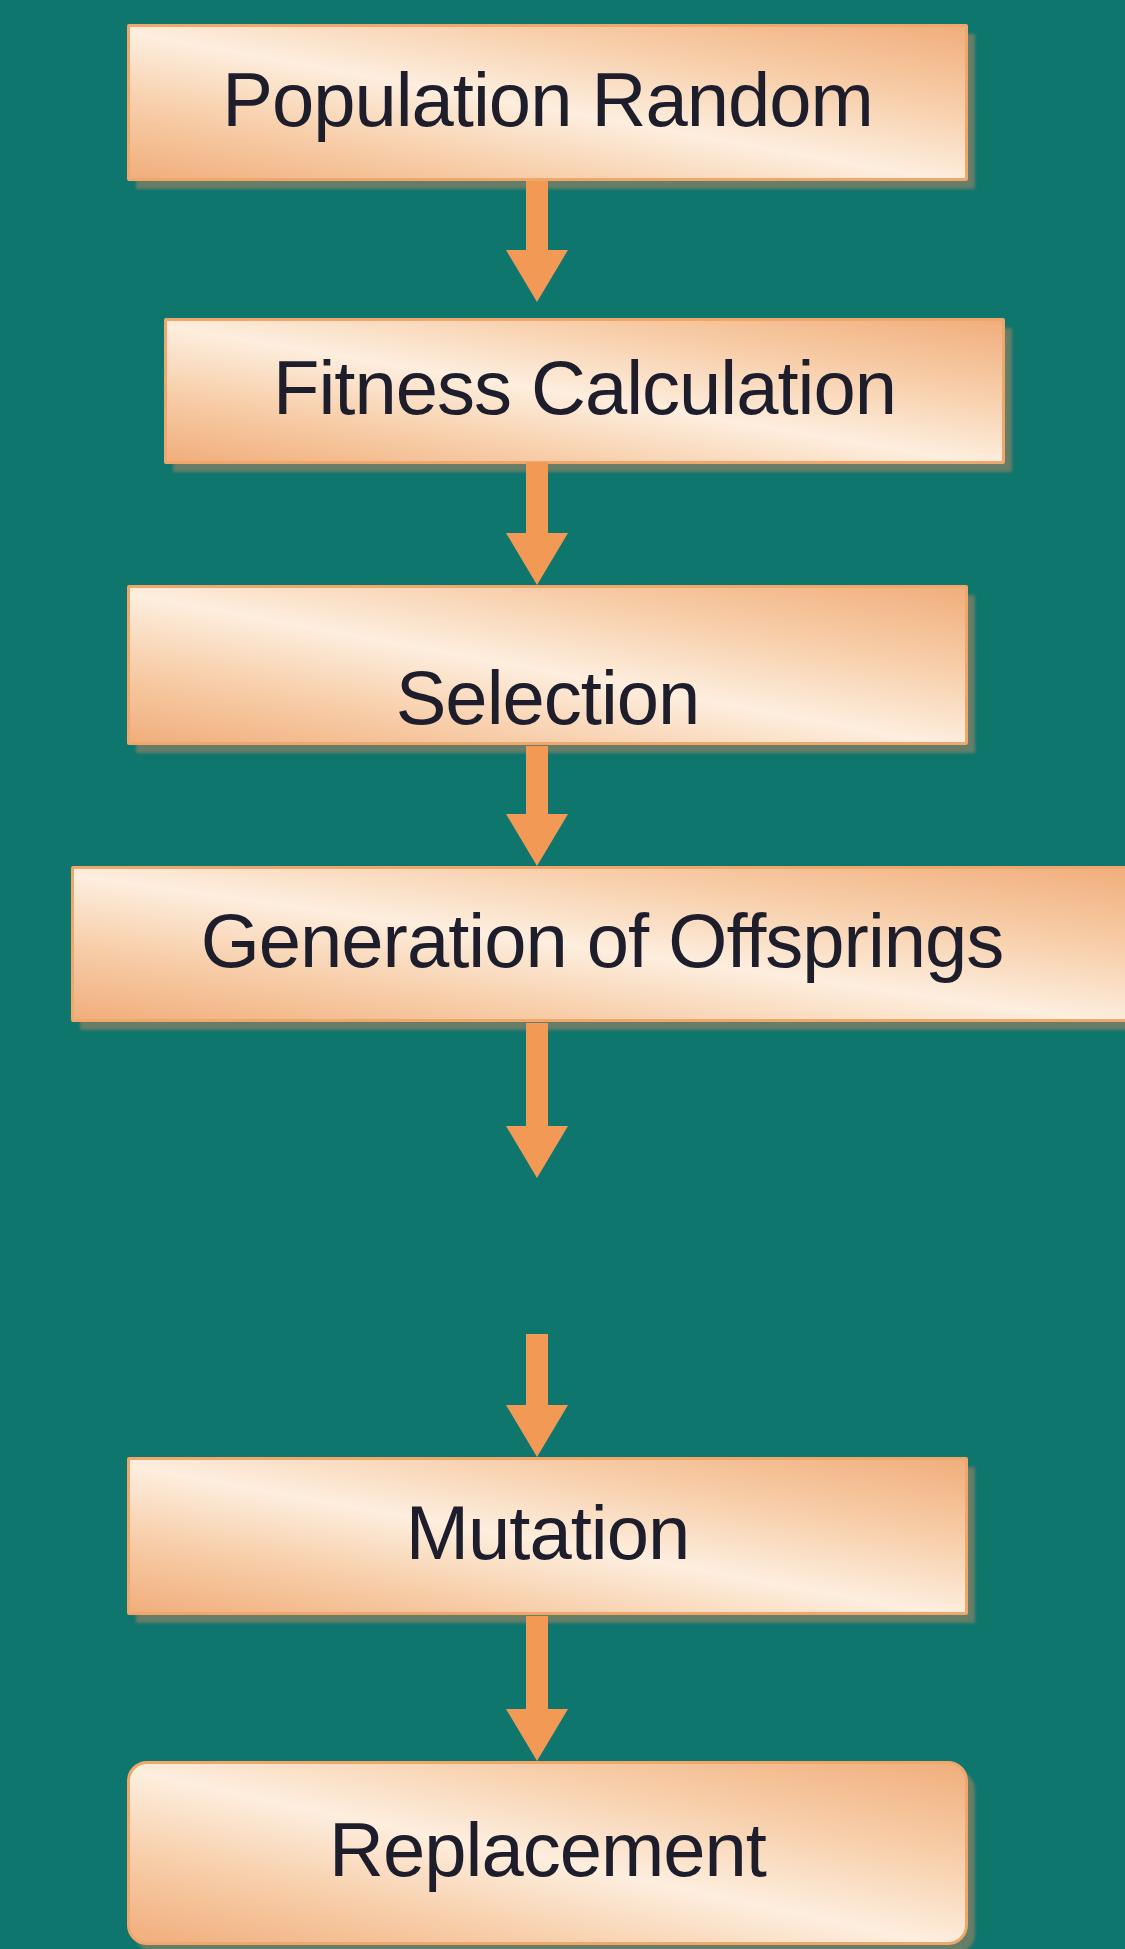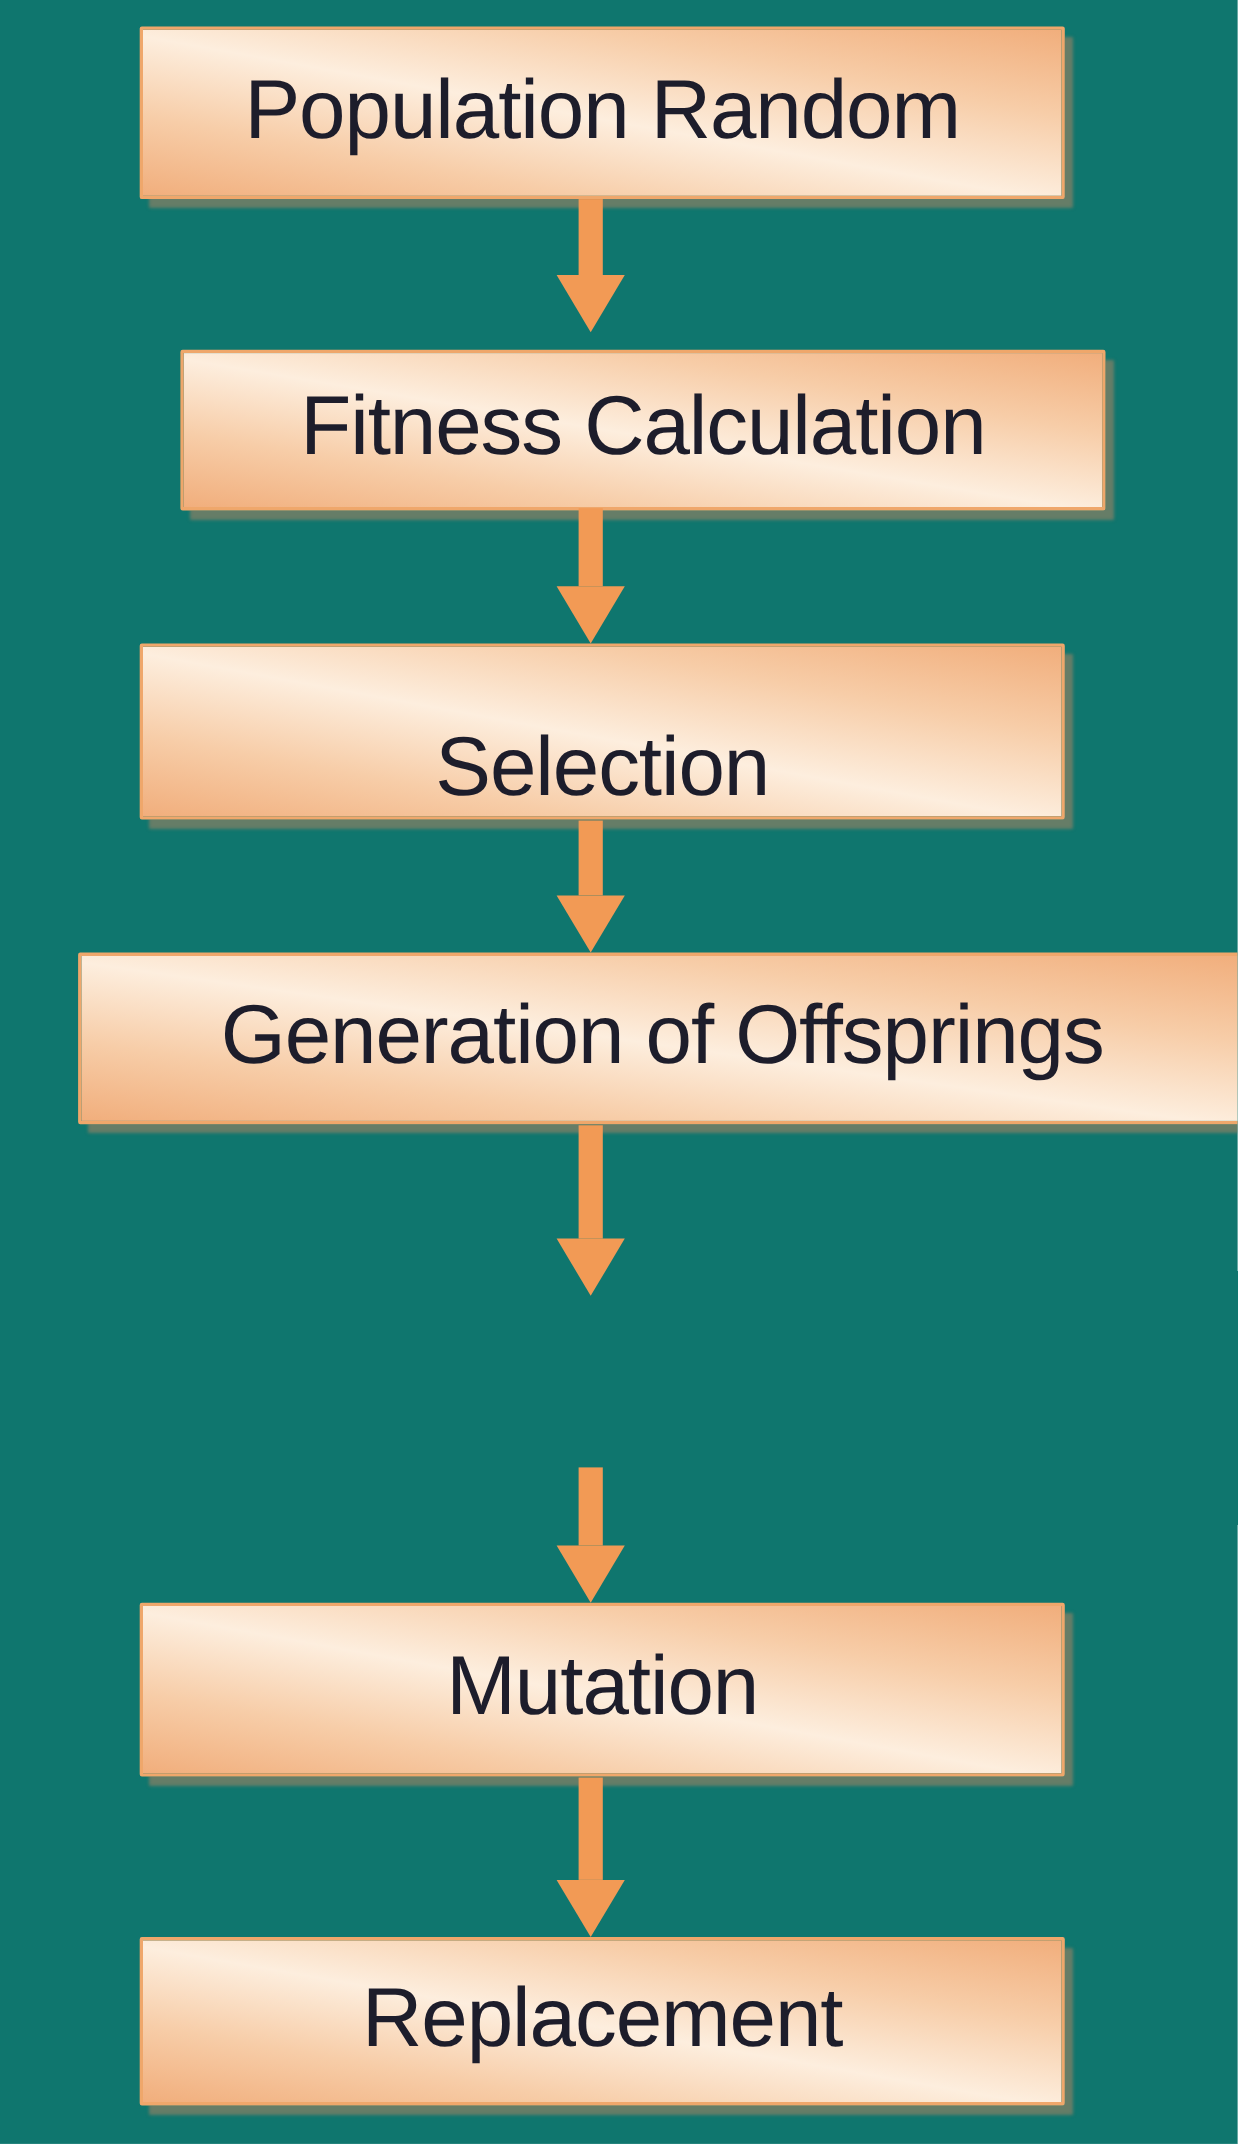--- a/index.html
+++ b/index.html
@@ -45,21 +45,21 @@
     white-space: nowrap;
     line-height: 1;
     padding-bottom: 6px;
   }
   .b1 { top: 24px;   height: 157px; }
   .b2 { top: 318px;  height: 146px; margin-left: 37px; }
   .b3 { top: 585px;  height: 160px; align-items: flex-end; }
   .b4 { top: 866px;  height: 156px; margin-left: 43px; }
   .b5 { top: 1178px; height: 155px; }
   .b6 { top: 1457px; height: 158px; }
-  .b7 { top: 1761px; height: 153px; }
+  .b7 { top: 1761px; height: 184px; border-radius: 20px; }
 
   .arrow {
     position: absolute;
     left: 506px;
     width: 62px;
     display: flex;
     flex-direction: column;
     align-items: center;
     z-index: 2;
   }

